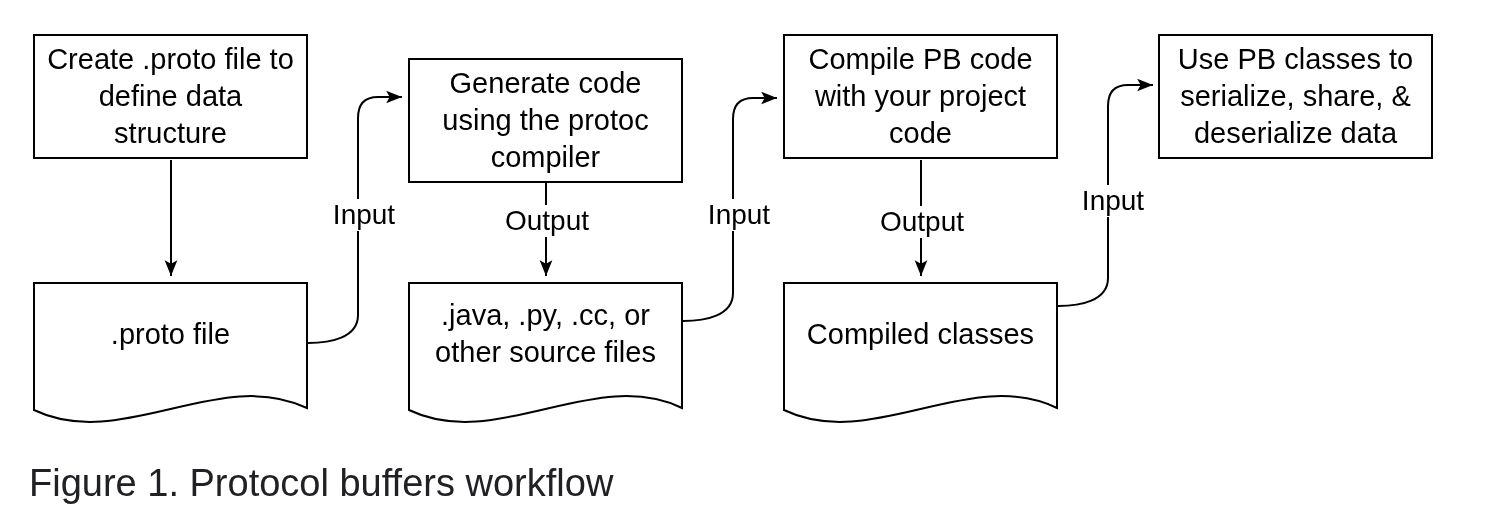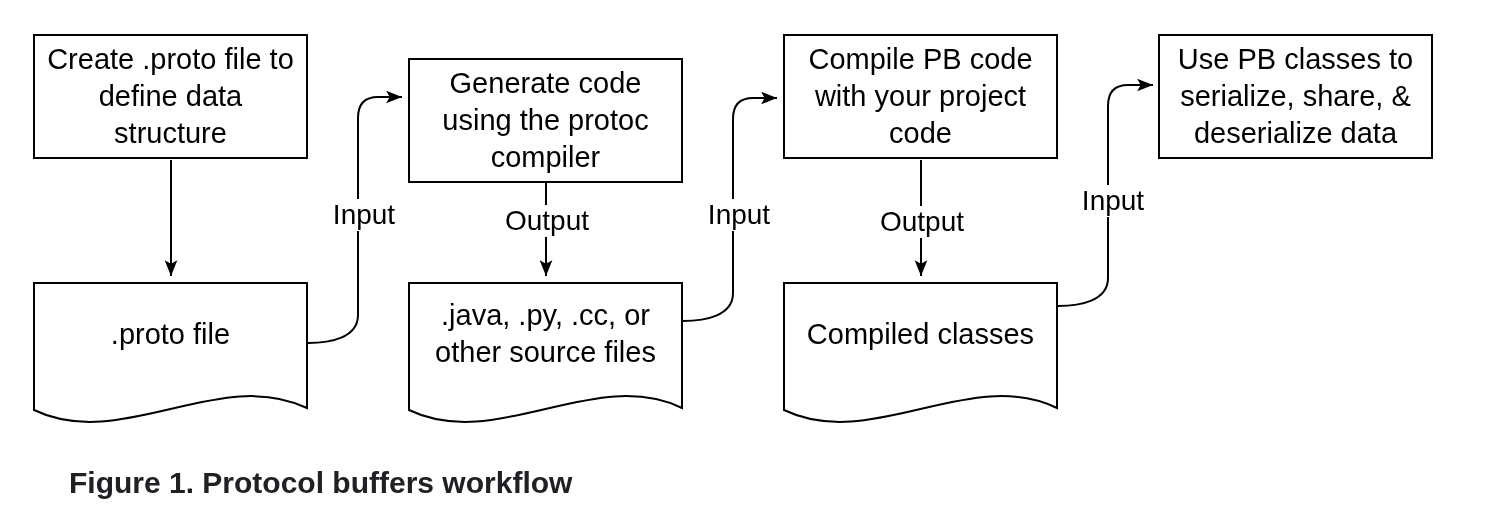--- a/index.html
+++ b/index.html
@@ -45,24 +45,23 @@
   }
   .edge-label{
     position:absolute;
     transform:translate(-50%,-50%);
     background:var(--bg);
     padding:0 4px;
     font-size:28px;line-height:32px;
   }
   .figure-caption{
     position:absolute;left:29px;top:462px;
-    font-size:30px;line-height:42px;
-    font-weight:bold;
+    font-size:38px;line-height:42px;
+    font-weight:normal;
     color:var(--caption);
-    margin-left:40px;
   }
 </style>
 </head>
 <body>
 
 <div class="stage">
 
   <svg class="connector-layer" viewBox="0 0 1504 518" xmlns="http://www.w3.org/2000/svg">
     <defs>
       <marker id="arrowhead" viewBox="0 0 12 10" refX="11" refY="5" markerWidth="9.5" markerHeight="8" orient="auto" markerUnits="strokeWidth">

